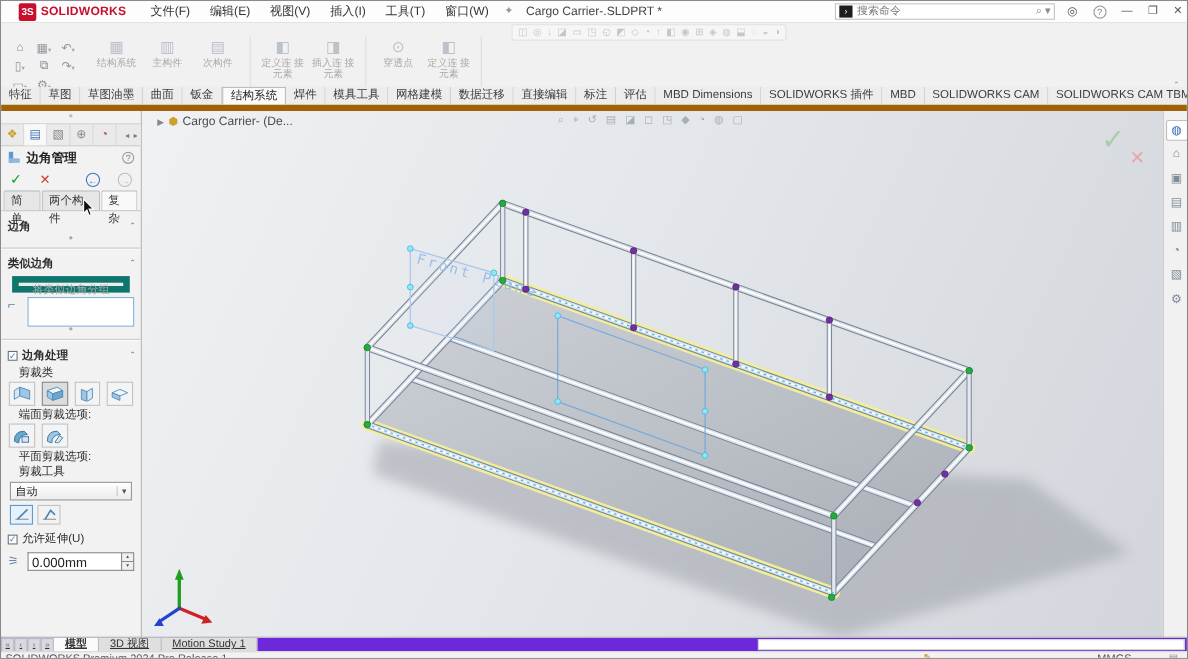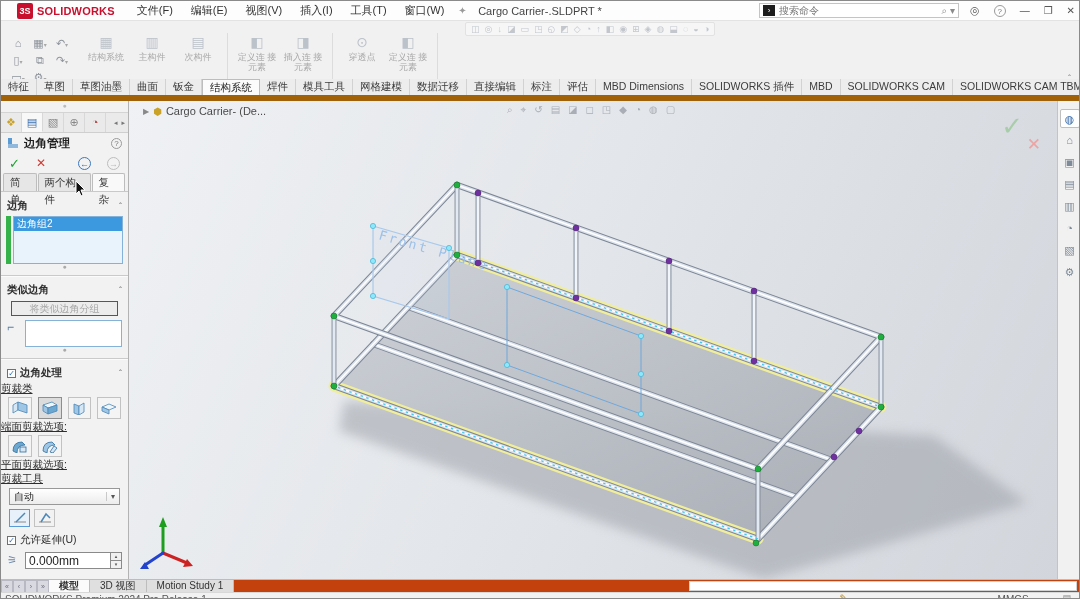--- a/index.html
+++ b/index.html
@@ -65,26 +65,26 @@
   .mode-tab { padding:0 6px; margin-right:1px; line-height:17px; background:#e6e6e6; border:1px solid #bdbdbd; border-bottom:none; border-radius:2px 2px 0 0; color:#333; }
   .mode-tab.active { background:#f9f9f9; }
   .sec-h { display:flex; align-items:center; height:16px; padding:0 6px; font-weight:bold; color:#2e2e2e; margin-top:6px; }
   .sec-h .chev { margin-left:auto; color:#777; font-size:9px; font-weight:normal; }
   .sep { height:1px; background:#cacaca; margin:5px 0 0 0; box-shadow:0 1px 0 #fbfbfb; }
   .corner-box { display:flex; margin:2px 5px 0 5px; }
   .greenbar { width:5px; background:#35b34a; margin-right:2px; }
   .listbox { flex:1; height:48px; background:#e8f3fc; border:1px solid #84b2d8; overflow:hidden; }
   .list-sel { background:#3c99e0; color:#fff; font-size:10px; padding:0 3px; height:14px; line-height:14px; }
   .resize-dot { text-align:center; color:#aaa; font-size:7px; line-height:6px; height:6px; }
-  .dis-btn { margin:3px 10px 0 10px; height:15px; background:#ececec; border:1px solid #0f766e; color:#a8a8a8; text-align:center; font-size:10px; line-height:13px; }
+  .dis-btn { margin:3px 10px 0 10px; height:15px; background:#ececec; border:6px solid #0f766e; color:#a8a8a8; text-align:center; font-size:10px; line-height:13px; }
   .inp-row { display:flex; margin:4px 6px 0 6px; align-items:flex-start; }
   .inp-ic { width:18px; color:#5b7fa6; font-size:12px; line-height:14px; }
   .big-input { flex:1; height:27px; background:#fff; border:1px solid #84b2d8; }
   .cb { display:inline-block; width:9px; height:9px; border:1px solid #707070; background:#fff; color:#2f6fbd; font-size:8px; line-height:8px; text-align:center; margin-right:4px; font-weight:bold; }
-  .lbl { padding:1px 6px 0 0; color:#2e2e2e; height:14px;text-decoration:underline; }
+  .lbl { padding:1px 6px 0 16px; color:#2e2e2e; height:14px; }
   .icbtn-row { display:flex; gap:6px; padding:2px 7px 0 7px; }
   .icbtn { width:24px; height:22px; background:#f4f4f4; border:1px solid #c2c2c2; display:flex; align-items:center; justify-content:center; }
   .icbtn.pressed { background:#dcdcdc; border-color:#8d8d8d; }
   .dd { display:flex; align-items:center; margin:3px 8px 0 8px; height:17px; border:1px solid #989898; background:linear-gradient(#ffffff,#ececec); padding:0 4px; font-size:10px; color:#222; }
   .dd .ddchev { margin-left:auto; color:#555; font-size:8px; border-left:1px solid #c9c9c9; padding-left:4px; }
   .tool-row { display:flex; gap:4px; padding:4px 8px 0 8px; }
   .toolbtn { width:21px; height:18px; background:#f2f2f2; border:1px solid #c2c2c2; display:flex; align-items:center; justify-content:center; }
   .toolbtn.pressed { border-color:#5b9bd5; background:#e8f1fa; }
   .cb-row { display:flex; align-items:center; padding:6px 6px 0 6px; color:#2e2e2e; }
   .val-row { display:flex; align-items:center; margin:5px 6px 0 6px; }
@@ -104,21 +104,21 @@
   .hud-toolbar { position:absolute; left:378px; top:3px; display:flex; gap:8px; color:#a9aeb6; font-size:10px; }
   .confirm-check { position:absolute; right:34px; top:10px; color:#a7cda9; font-size:26px; font-weight:bold; }
   .confirm-x { position:absolute; right:16px; top:33px; color:#eba5a5; font-size:17px; font-weight:bold; }
 
   
   .taskpane { flex:0 0 24px; width:24px; background:#f1f1f1; border-left:1px solid #c3c3c3; display:flex; flex-direction:column; align-items:center; padding-top:8px; gap:3px; }
   .tp-icon { width:20px; height:19px; text-align:center; line-height:18px; font-size:11px; color:#7f8b99; }
   .tp-icon.active { background:#ffffff; border:1px solid #bfbfbf; border-radius:2px; color:#2e64a8; }
 
   
-  .bottombar { position:absolute; left:0; right:0; top:578px; height:13px; background:#c2410c; border-top:1px solid #bcbcbc; display:flex; align-items:center; }
+  .bottombar { position:absolute; left:0; right:0; top:578px; height:13px; background:#6d28d9; border-top:1px solid #bcbcbc; display:flex; align-items:center;text-decoration:underline; }
   .navbtn { width:12px; border:1px solid #b9b9c4; background:#d9d9e2; color:#6a6a7a; font-size:7px; text-align:center; line-height:11px; }
   .sheet-tab { padding:0 10px; font-size:10px; line-height:12px; color:#333; border-right:1px solid #bdbdbd; background:#dfdfe0; }
   .sheet-tab.active { background:#fbfbfc; font-weight:bold; }
   .msgfield { position:absolute; right:2px; top:1px; width:388px; height:10px; background:#fff; border:1px solid #d2d2d2; }
 
   
   .statusbar { position:absolute; left:0; right:0; top:591px; height:8px; background:#f2f2f2; border-top:1px solid #d8d8d8; overflow:hidden; font-size:10px; color:#555; }
   .status-left { position:absolute; left:4px; top:1px; }
   .status-pencil { position:absolute; right:232px; top:0; color:#b8860b; font-size:9px; }
   .status-units { position:absolute; right:44px; top:1px; }
@@ -294,26 +294,20 @@
         <span class="mode-tab active">复杂</span>
       </div>
       <svg class="cursor-arrow" width="11" height="16">
         <polygon points="1,0 1,13 4,10 6,15 8,14 6,9 10,9" fill="#111" stroke="#fff" stroke-width="1"></polygon>
       </svg>
 
       <div class="sec-h">
         <span>边角</span>
         <span class="chev">ˆ</span>
       </div>
-      <div class="corner-box">
-        <div class="greenbar"></div>
-        <div class="listbox">
-          <div class="list-sel">边角组2</div>
-        </div>
-      </div>
       <div class="resize-dot">●</div>
 
       <div class="sep"></div>
 
       <div class="sec-h">
         <span>类似边角</span>
         <span class="chev">ˆ</span>
       </div>
       <div class="dis-btn">将类似边角分组</div>
       <div class="inp-row">

